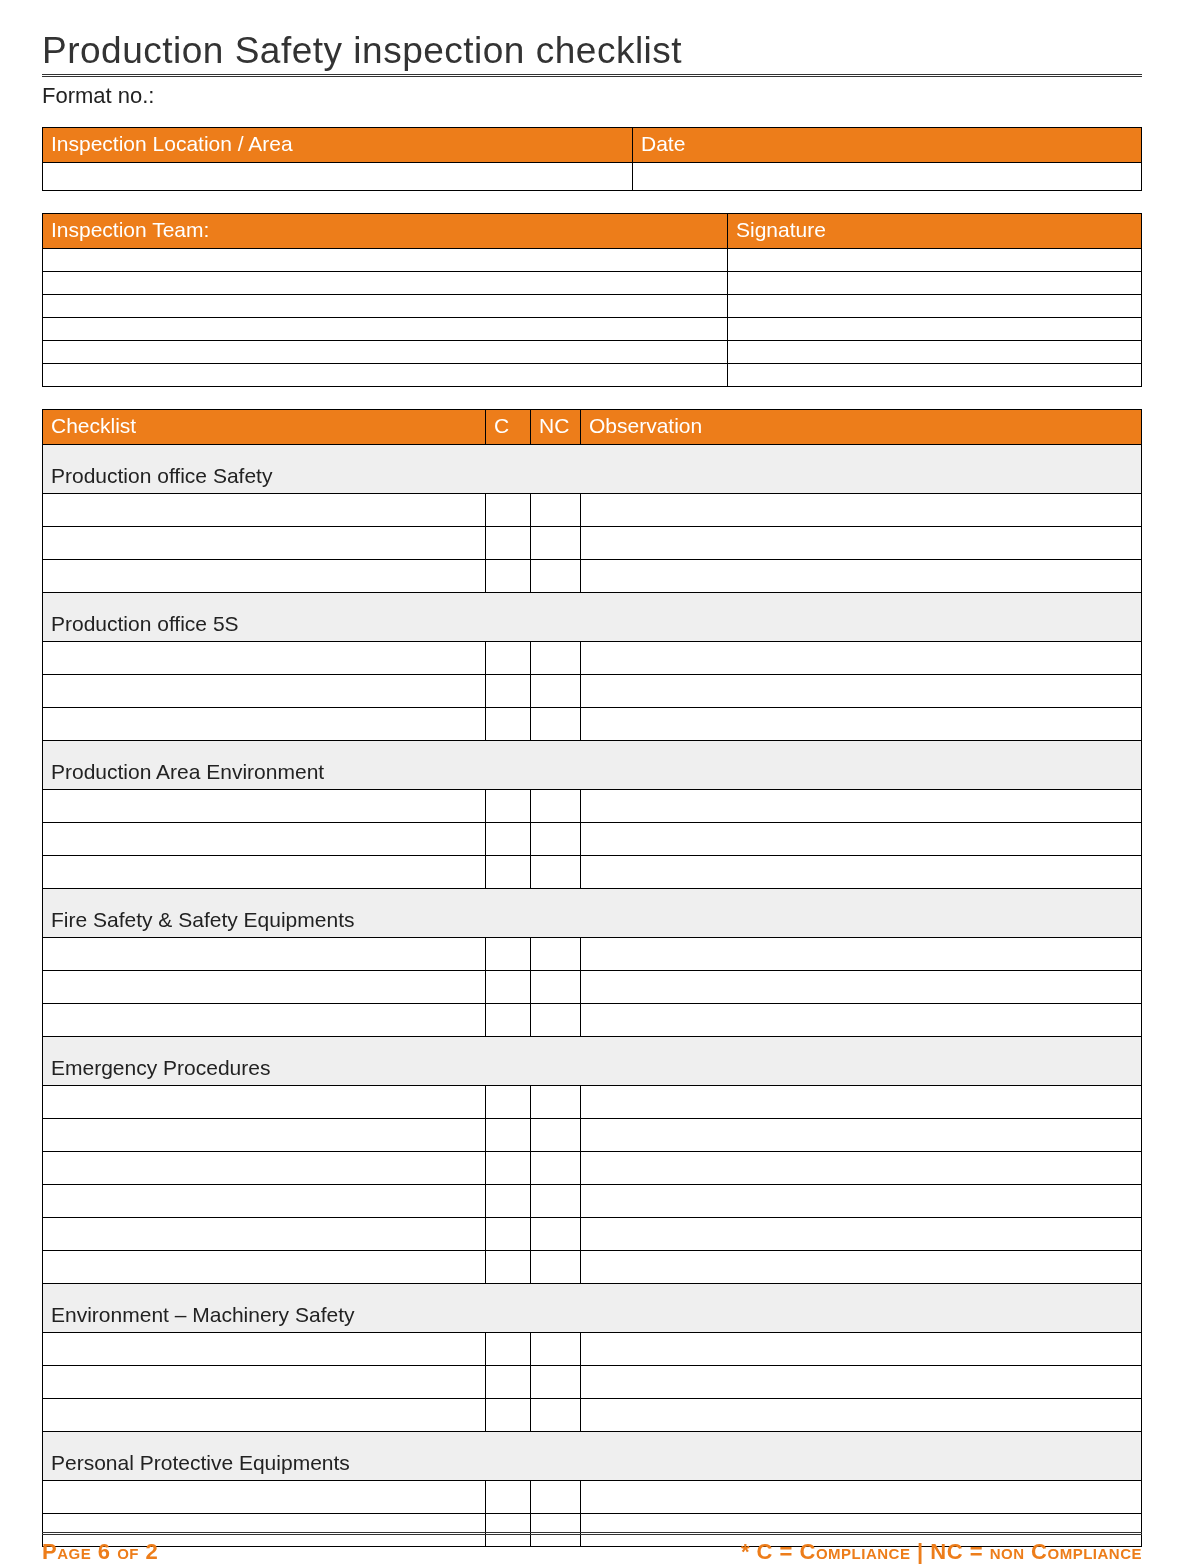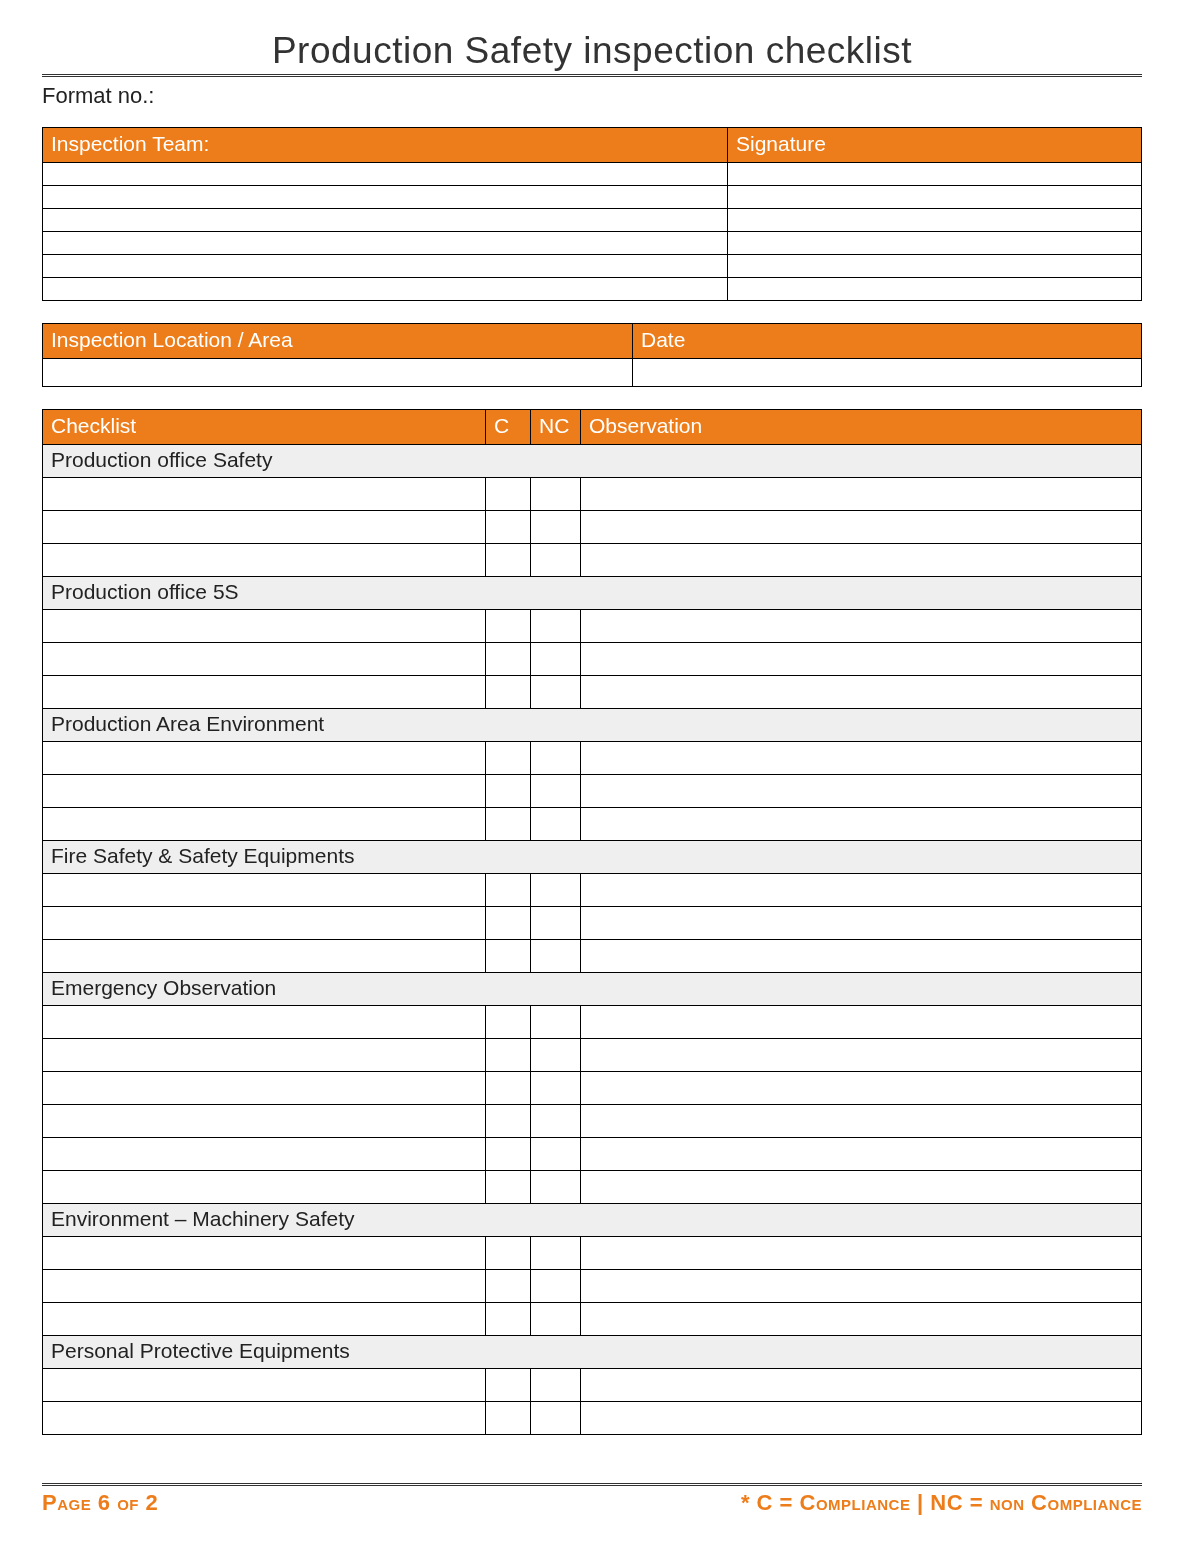--- a/index.html
+++ b/index.html
@@ -12,21 +12,21 @@
     width: 1184px;
   }
   .page {
     padding: 30px 42px 20px 42px;
     position: relative;
     min-height: 1540px;
   }
   .doc-title {
     font-size: 37px;
     font-weight: 300;
-    text-align: center;
+    text-align: left;
     border-bottom: 3px double #333;
     padding-bottom: 2px;
     margin-bottom: 6px;
     color: #333;
     letter-spacing: 0.5px;
   }
   .format-no {
     font-size: 22px;
     margin-bottom: 18px;
     color: #222;
@@ -67,21 +67,21 @@
 
   
   .chk col.c1 { width: 443px; }
   .chk col.c2 { width: 45px; }
   .chk col.c3 { width: 50px; }
   .chk col.c4 { width: auto; }
   .chk .section td {
     background: #efefef;
     border: 1px solid #000;
     font-size: 21px;
-    padding: 3px 8px 5px 8px;
+    padding: 19px 8px 5px 8px;
     color: #222;
   }
   .chk .row td {
     border: 1px solid #000;
     height: 33px;
     padding: 0;
   }
   .chk .row td input { width:100%; height:100%; border:none; outline:none; font:inherit; padding:2px 6px; background:transparent; }
 
   
@@ -99,81 +99,81 @@
     letter-spacing: 0.5px;
   }
 </style>
 </head>
 <body>
 
 <div class="page">
 
   <div class="doc-title">Production Safety inspection checklist</div>
   <div class="format-no">Format no.:</div>
-
-  <div class="block team">
-    <table>
-      <colgroup>
-          <col style="width:685px">
-          <col>
-        </colgroup>
-      <tbody>
-          <tr class="hdr">
-        <td>Inspection Team:</td>
-        <td>Signature</td>
-      </tr>
-      </tbody>
-        <tbody id="team-body">
-          <tr class="body">
-            <td><input class="cell-input" style=""></td>
-            <td><input class="cell-input" style=""></td>
-          </tr>
-          <tr class="body">
-            <td><input class="cell-input" style=""></td>
-            <td><input class="cell-input" style=""></td>
-          </tr>
-          <tr class="body">
-            <td><input class="cell-input" style=""></td>
-            <td><input class="cell-input" style=""></td>
-          </tr>
-          <tr class="body">
-            <td><input class="cell-input" style=""></td>
-            <td><input class="cell-input" style=""></td>
-          </tr>
-          <tr class="body">
-            <td><input class="cell-input" style=""></td>
-            <td><input class="cell-input" style=""></td>
-          </tr>
-          <tr class="body">
-            <td><input class="cell-input" style=""></td>
-            <td><input class="cell-input" style=""></td>
-          </tr>
-        </tbody>
-    </table>
-  </div>
 
   <div class="block">
     <table>
       <colgroup>
           <col style="width:590px">
           <col>
         </colgroup>
       <tbody>
           <tr class="hdr">
         <td>Inspection Location / Area</td>
         <td>Date</td>
       </tr>
       <tr class="body">
         <td><input class="cell-input" value="" style=""></td>
         <td><input class="cell-input" value="" style=""></td>
       </tr>
     </tbody>
       </table>
   </div>
 
+  <div class="block team">
+    <table>
+      <colgroup>
+          <col style="width:685px">
+          <col>
+        </colgroup>
+      <tbody>
+          <tr class="hdr">
+        <td>Inspection Team:</td>
+        <td>Signature</td>
+      </tr>
+      </tbody>
+        <tbody id="team-body">
+          <tr class="body">
+            <td><input class="cell-input" style=""></td>
+            <td><input class="cell-input" style=""></td>
+          </tr>
+          <tr class="body">
+            <td><input class="cell-input" style=""></td>
+            <td><input class="cell-input" style=""></td>
+          </tr>
+          <tr class="body">
+            <td><input class="cell-input" style=""></td>
+            <td><input class="cell-input" style=""></td>
+          </tr>
+          <tr class="body">
+            <td><input class="cell-input" style=""></td>
+            <td><input class="cell-input" style=""></td>
+          </tr>
+          <tr class="body">
+            <td><input class="cell-input" style=""></td>
+            <td><input class="cell-input" style=""></td>
+          </tr>
+          <tr class="body">
+            <td><input class="cell-input" style=""></td>
+            <td><input class="cell-input" style=""></td>
+          </tr>
+        </tbody>
+    </table>
+  </div>
+
   <div class="block">
     <table class="chk">
       <colgroup>
         <col class="c1">
           <col class="c2">
           <col class="c3">
           <col class="c4">
       </colgroup>
       <tbody>
           <tr class="hdr">
@@ -262,21 +262,21 @@
             <td><input style=""></td>
             <td><input style=""></td>
           </tr>
           <tr class="row">
             <td><input style=""></td>
             <td><input style=""></td>
             <td><input style=""></td>
             <td><input style=""></td>
           </tr>
           <tr class="section">
-            <td colspan="4">Emergency Observation</td>
+            <td colspan="4">Emergency Procedures</td>
           </tr>
           <tr class="row">
             <td><input style=""></td>
             <td><input style=""></td>
             <td><input style=""></td>
             <td><input style=""></td>
           </tr>
           <tr class="row">
             <td><input style=""></td>
             <td><input style=""></td>

